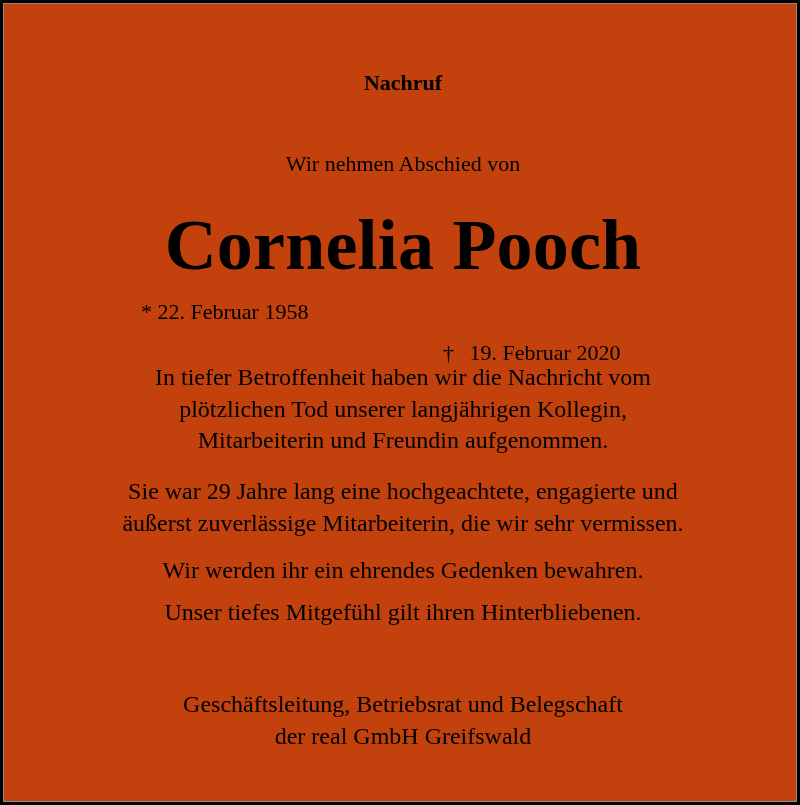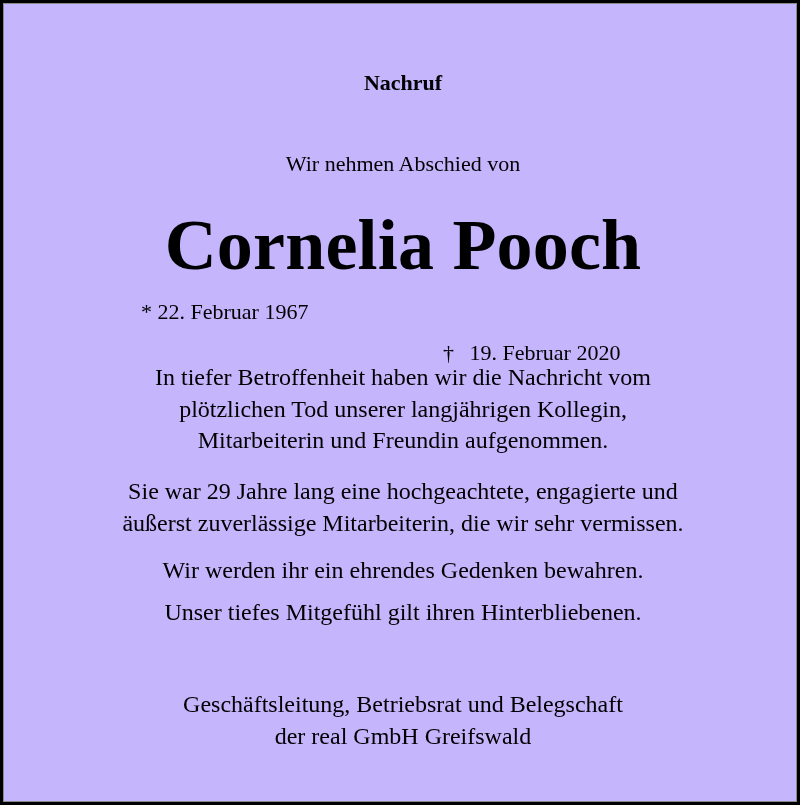--- a/index.html
+++ b/index.html
@@ -14,21 +14,21 @@
       position: relative;
     }
     .frame {
       position: absolute;
       left: 0;
       top: 0;
       width: 800px;
       height: 805px;
       box-sizing: border-box;
       border: 3px solid #000000;
-      background: #c4b5fd;
+      background: #c2410c;
       box-shadow: inset 0 0 0 1px #8a8a8a;
     }
     .line {
       position: absolute;
       left: 0;
       width: 800px;
       text-align: center;
       font-family: "Liberation Serif", "DejaVu Serif", serif;
       color: #000000;
       line-height: 1;
@@ -98,21 +98,21 @@
 
   <h1 class="line title">Nachruf</h1>
 
   <p class="line intro">Wir nehmen Abschied von</p>
 
   <h2 class="line name">Cornelia Pooch</h2>
 
   <div class="line dates">
     <span class="birth">
       <span class="symbol">*</span>
-      <span>22. Februar 1967</span>
+      <span>22. Februar 1958</span>
     </span>
     <span class="death">
       <span class="symbol">†</span>
       <span>19. Februar 2020</span>
     </span>
   </div>
 
   <div class="line para p1">
     <span>In tiefer Betroffenheit haben wir die Nachricht vom</span>
     <span>plötzlichen Tod unserer langjährigen Kollegin,</span>

